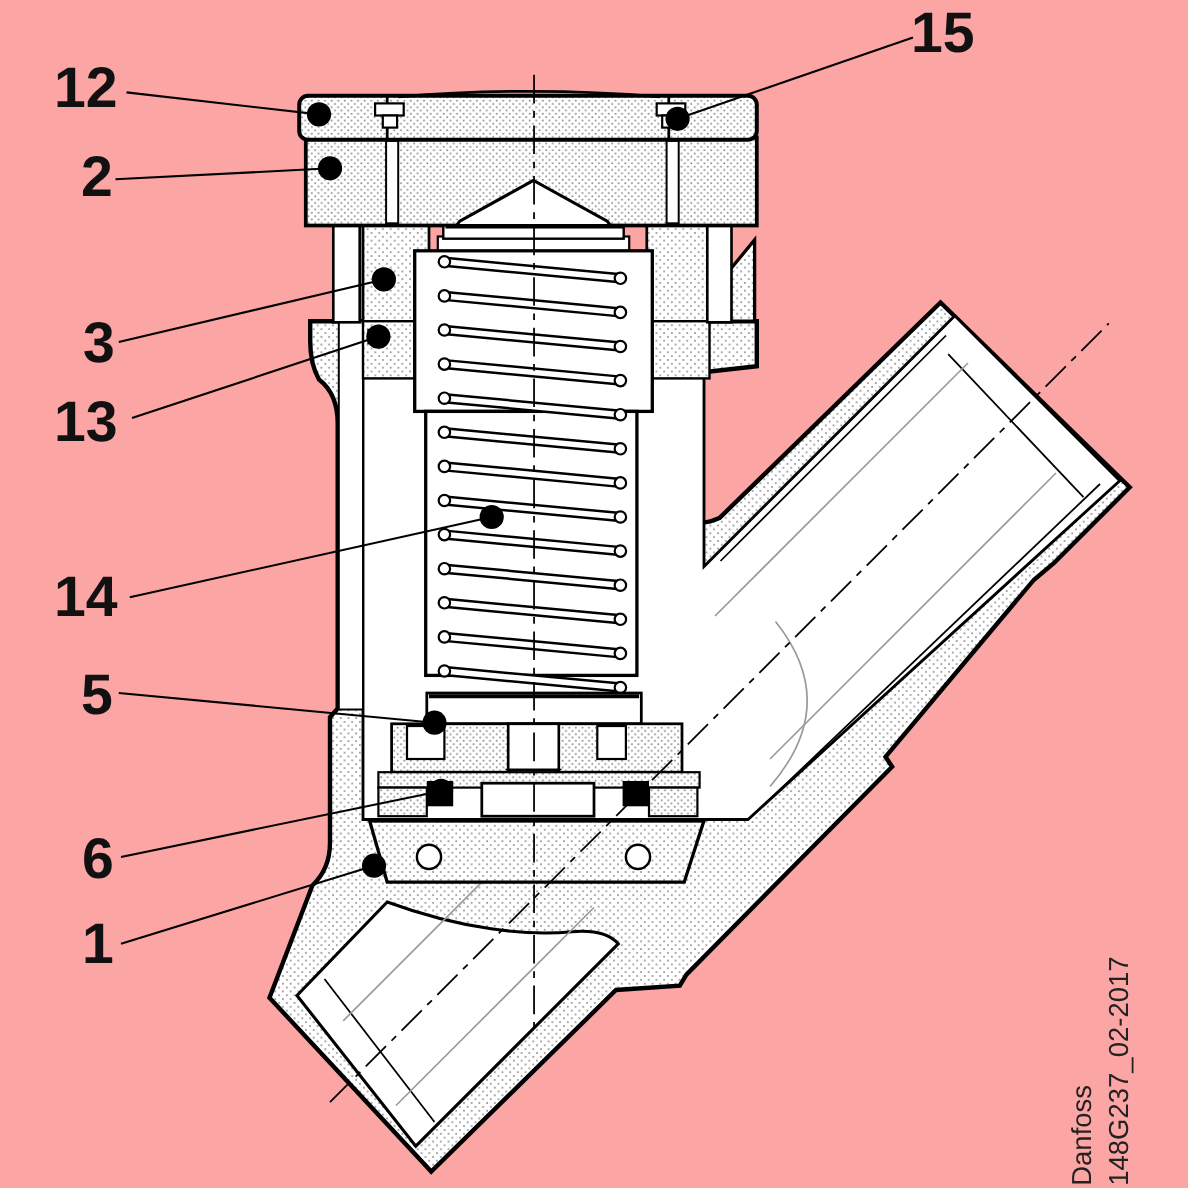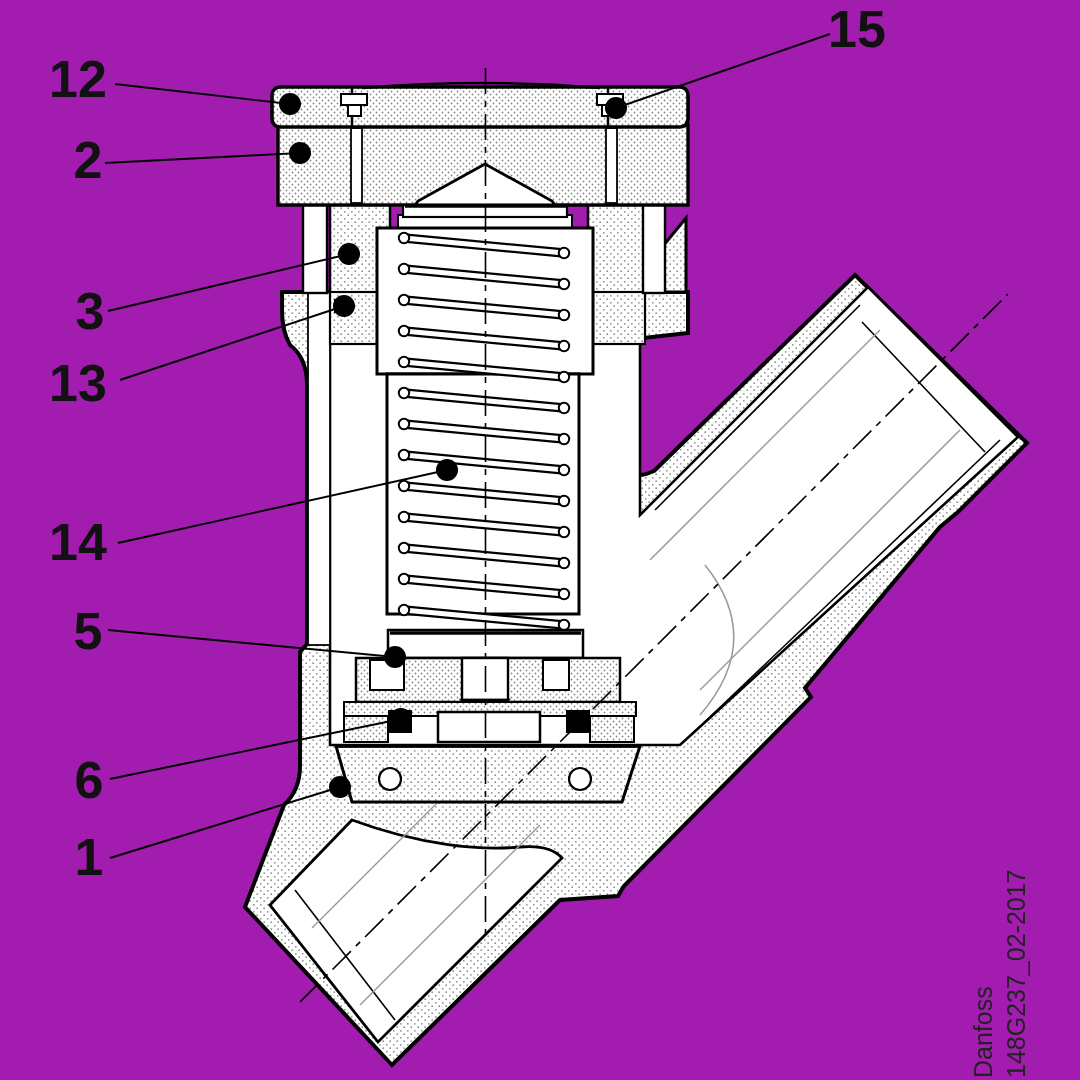--- a/index.html
+++ b/index.html
@@ -1,16 +1,16 @@
 <!DOCTYPE html>
 <html><head>
 <meta charset="utf-8">
 <style>
   html,body{margin:0;padding:0;background:#fff;}
-  .stage{width:1080px;height:1080px;position:relative;background:#a21caf;overflow:hidden;
+  .stage{width:1080px;height:1080px;position:relative;background:#fca5a5;overflow:hidden;
          font-family:"Liberation Sans","DejaVu Sans",sans-serif;}
   svg{display:block}
   .callout-text{font-family:"Liberation Sans","DejaVu Sans",sans-serif;font-weight:600;
                 font-size:52px;fill:#111;}
   .doc-text{font-family:"Liberation Sans","DejaVu Sans",sans-serif;font-size:25px;fill:#222;}
   .thin{stroke:#000;stroke-width:1.6;fill:none}
   .med{stroke:#000;stroke-width:2.5;fill:none}
   .thick{stroke:#000;stroke-width:3.6;fill:none}
   .ghost{stroke:#999;stroke-width:1.5;fill:none}
 </style>

